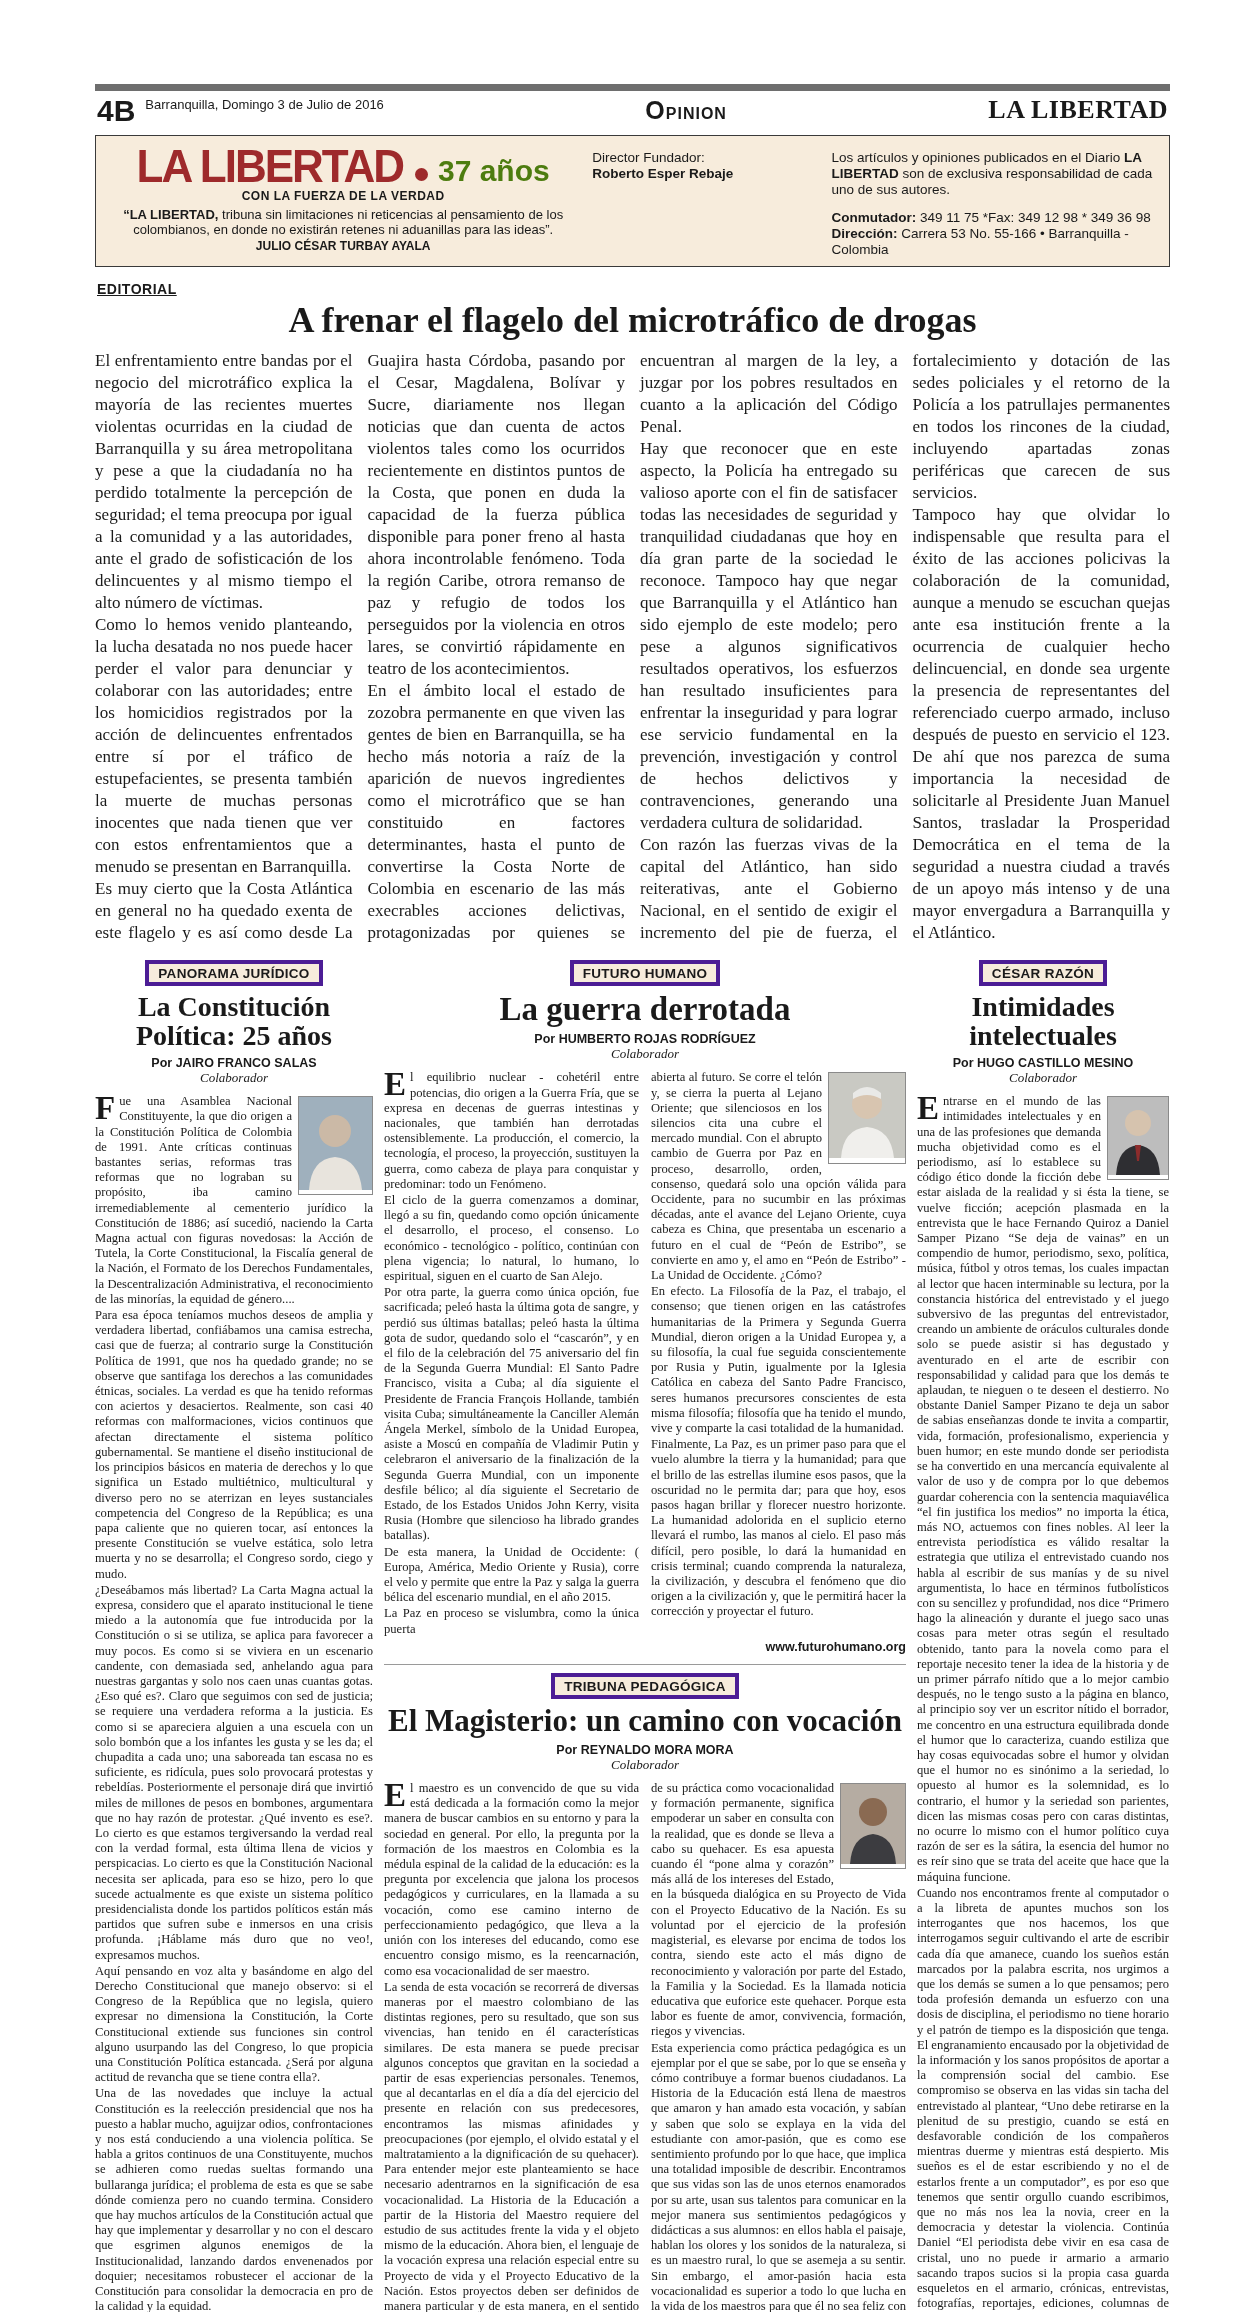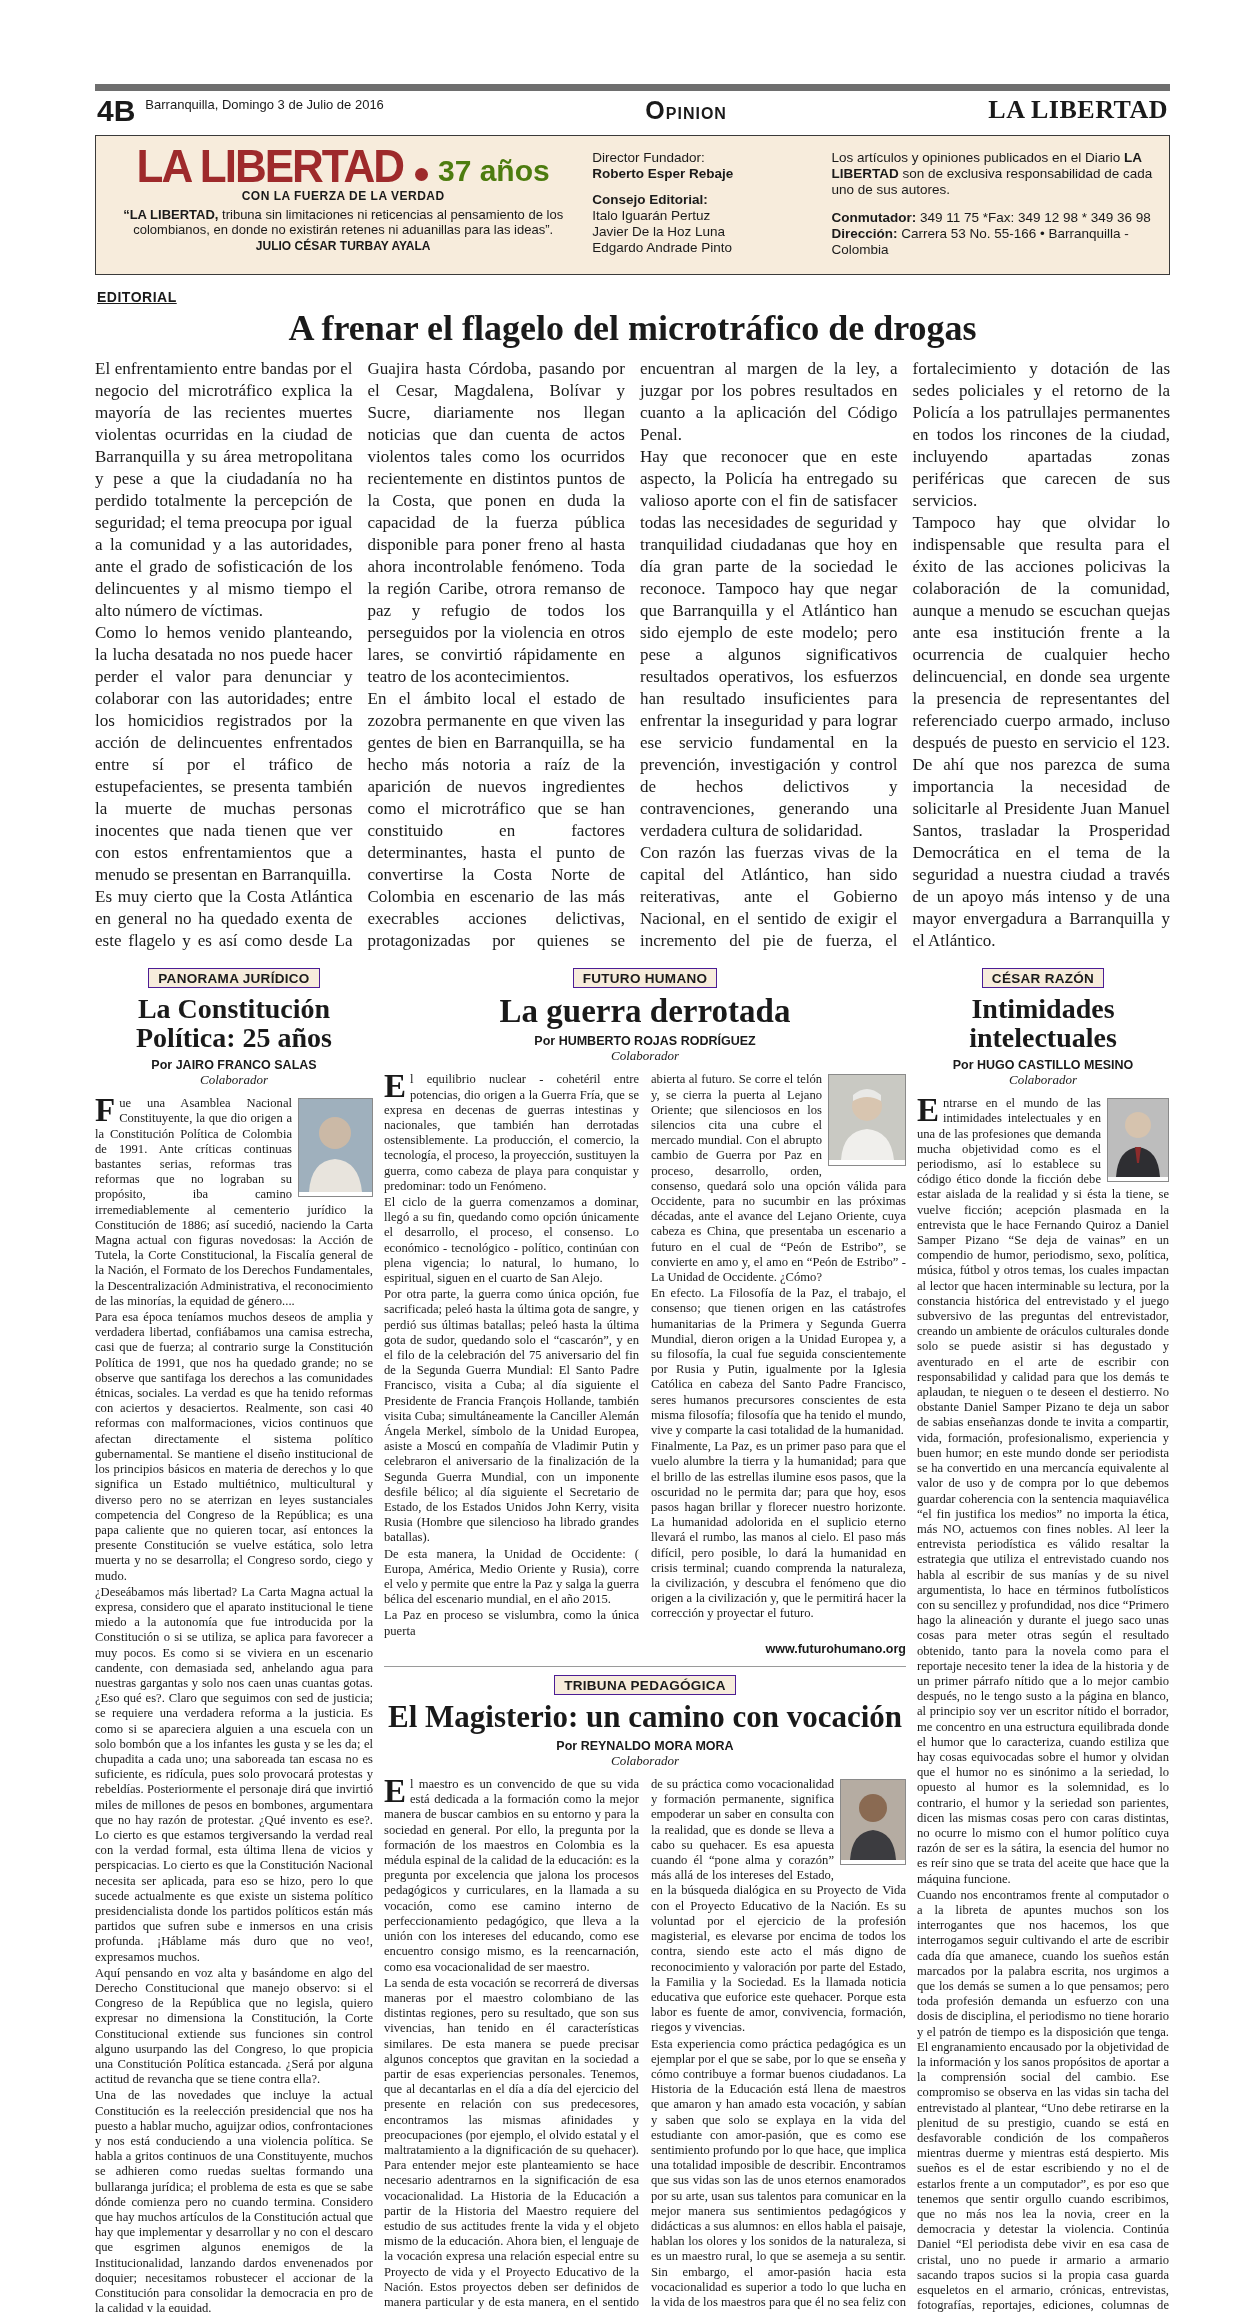--- a/index.html
+++ b/index.html
@@ -38,21 +38,21 @@
 
   
   .editorial-label{font-family:"Liberation Sans",sans-serif;font-weight:bold;font-size:14px;letter-spacing:.5px;text-decoration:underline;margin:14px 0 0 2px;display:inline-block;}
   .editorial-title{font-family:"Liberation Serif",serif;font-weight:bold;font-size:36px;text-align:center;margin:2px 0 10px 0;line-height:40px;}
   .editorial-body{column-count:4;column-gap:15px;font-size:17px;line-height:22px;text-align:justify;}
   .editorial-body p{margin:0;text-indent:0;}
 
   
   .main-grid{display:grid;grid-template-columns:278px 522px 252px;column-gap:11px;margin-top:16px;}
   .badge-row{text-align:center;}
-  .badge{display:inline-block;border:1px solid #4c1d95;background:#f7ecdc;padding:2px 9px 1px 9px;font-family:"Liberation Sans",sans-serif;font-weight:bold;font-size:13.5px;letter-spacing:.3px;}
+  .badge{display:inline-block;border:4px solid #4c1d95;background:#f7ecdc;padding:2px 9px 1px 9px;font-family:"Liberation Sans",sans-serif;font-weight:bold;font-size:13.5px;letter-spacing:.3px;}
   .art-title{font-family:"Liberation Serif",serif;font-weight:bold;text-align:center;line-height:1.04;margin:6px 0 6px 0;}
   .t-panorama{font-size:28px;}
   .t-futuro{font-size:33px;}
   .t-agora{font-size:28px;}
   .t-tribuna{font-size:31px;}
   .byline{font-family:"Liberation Sans",sans-serif;font-weight:bold;font-size:12.5px;text-align:center;}
   .collab{font-family:"Liberation Serif",serif;font-style:italic;font-size:13px;text-align:center;margin-bottom:8px;}
   .art-body{font-size:12.6px;line-height:15.2px;text-align:justify;}
   .art-body p{margin:0 0 1px 0;}
   .two-col{display:grid;grid-template-columns:1fr 1fr;column-gap:12px;}
@@ -90,26 +90,20 @@
       </div>
       <div class="slogan">CON LA FUERZA DE LA VERDAD</div>
       <div class="quote"><b>“LA LIBERTAD,</b><span> tribuna sin limitaciones ni reticencias al pensamiento de los colombianos, en donde no existirán retenes ni aduanillas para las ideas”.</span></div>
       <div class="quote-author">JULIO CÉSAR TURBAY AYALA</div>
     </div>
     <div class="mh-mid">
       <div class="grp">
         <div>Director Fundador:</div>
         <div class="b">Roberto Esper Rebaje</div>
       </div>
-      <div class="grp">
-        <div class="b">Consejo Editorial:</div>
-        <div>Italo Iguarán Pertuz</div>
-        <div>Javier De la Hoz Luna</div>
-        <div>Edgardo Andrade Pinto</div>
-      </div>
     </div>
     <div class="mh-right">
       <div><span>Los artículos y opiniones publicados en el Diario </span><span class="b">LA LIBERTAD</span><span> son de exclusiva responsabilidad de cada uno de sus autores.</span></div>
       <div class="contact">
         <div><span class="b">Conmutador:</span><span> 349 11 75  *Fax: 349 12 98 * 349 36 98</span></div>
         <div><span class="b">Dirección:</span><span> Carrera 53 No. 55-166 • Barranquilla - Colombia</span></div>
       </div>
     </div>
   </div>
 

